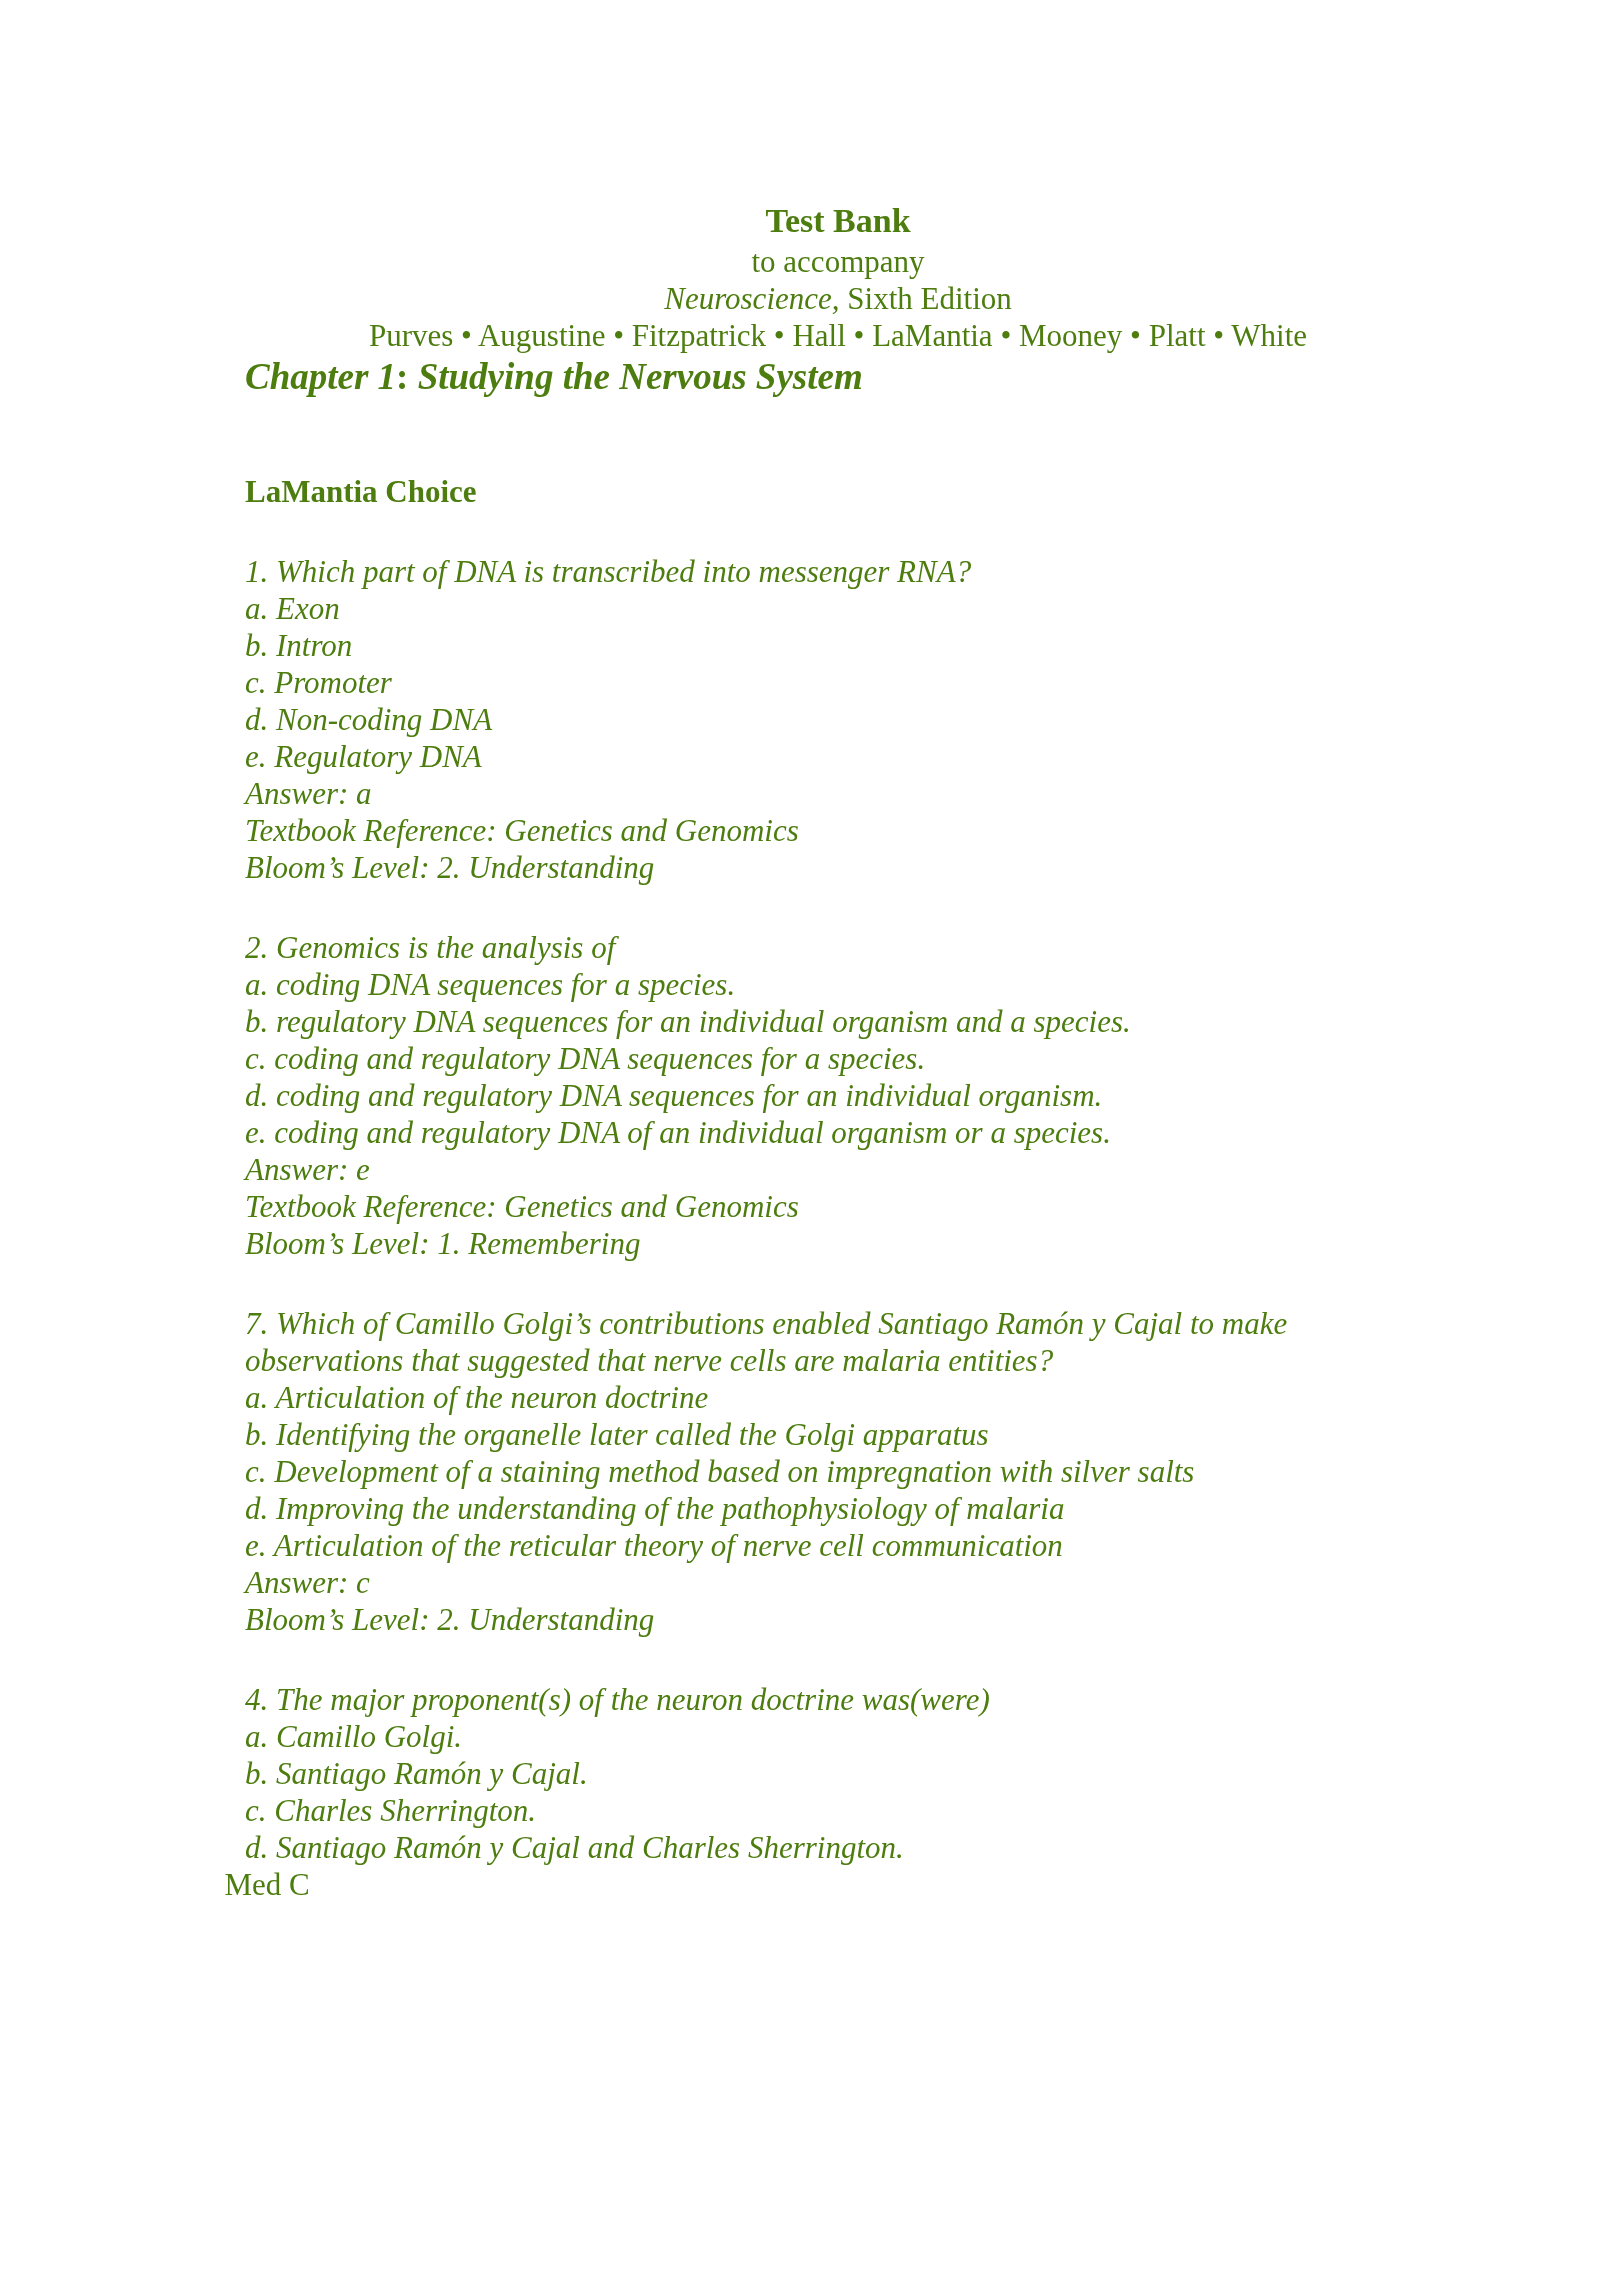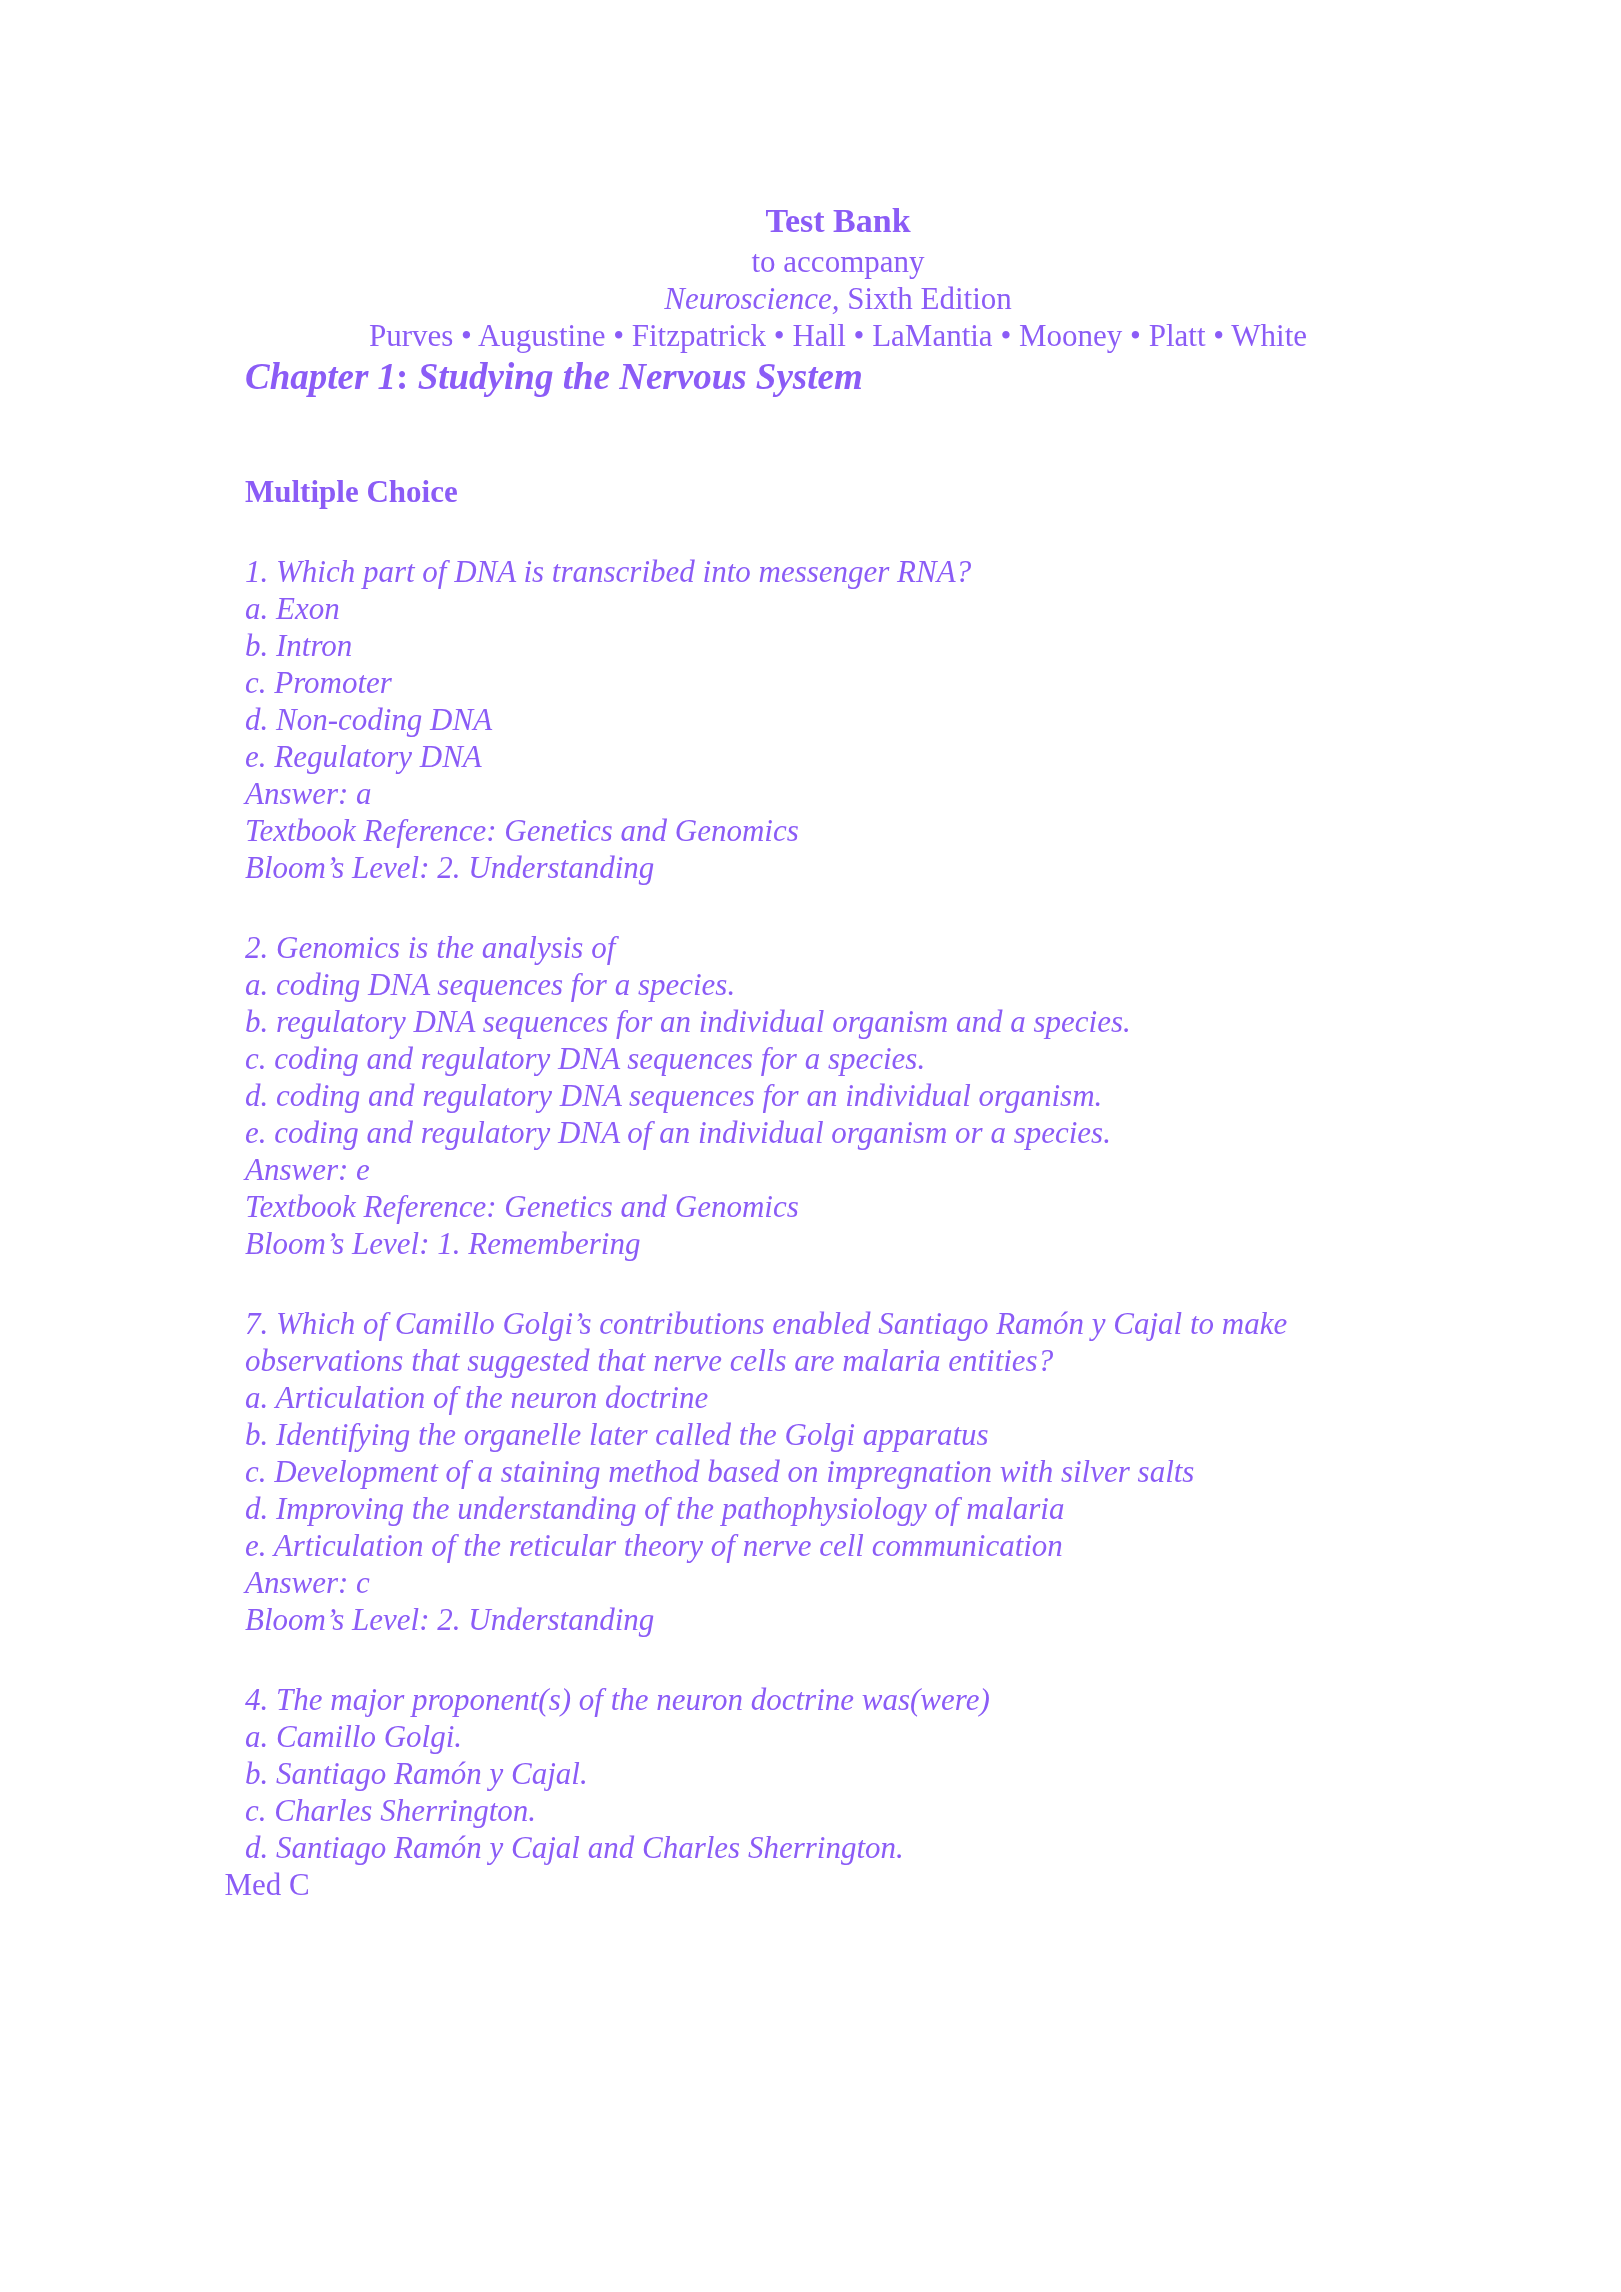--- a/index.html
+++ b/index.html
@@ -5,21 +5,21 @@
   html, body {
     margin: 0;
     padding: 0;
     background: #ffffff;
   }
   .page {
     position: relative;
     width: 1621px;
     height: 2293px;
     background: #ffffff;
-    color: #8b5cf6;
+    color: #4d7c0f;
     font-family: "Liberation Serif", "DejaVu Serif", serif;
     font-size: 31px;
     line-height: 37px;
     overflow: hidden;
   }
   .content {
     padding: 198px 190px 0 245px; 
   }
   .header-block {
     text-align: center;
@@ -67,21 +67,21 @@
 
     <div class="header-block">
       <div class="doc-title">Test Bank</div>
       <div class="doc-sub">to accompany</div>
       <div class="doc-book"><span class="italic">Neuroscience,</span><span> Sixth Edition</span></div>
       <div class="doc-authors">Purves • Augustine • Fitzpatrick • Hall • LaMantia • Mooney • Platt • White</div>
     </div>
 
     <div class="chapter-heading"><span>Chapter 1</span><span class="chapter-sep">: </span><span>Studying the Nervous System</span></div>
 
-    <div class="section-heading">Multiple Choice</div>
+    <div class="section-heading">LaMantia Choice</div>
 
     <div class="question">
       <div class="qline">1. Which part of DNA is transcribed into messenger RNA?</div>
       <div class="qline">a. Exon</div>
       <div class="qline">b. Intron</div>
       <div class="qline">c. Promoter</div>
       <div class="qline">d. Non-coding DNA</div>
       <div class="qline">e. Regulatory DNA</div>
       <div class="qline">Answer: a</div>
       <div class="qline">Textbook Reference: Genetics and Genomics</div>

